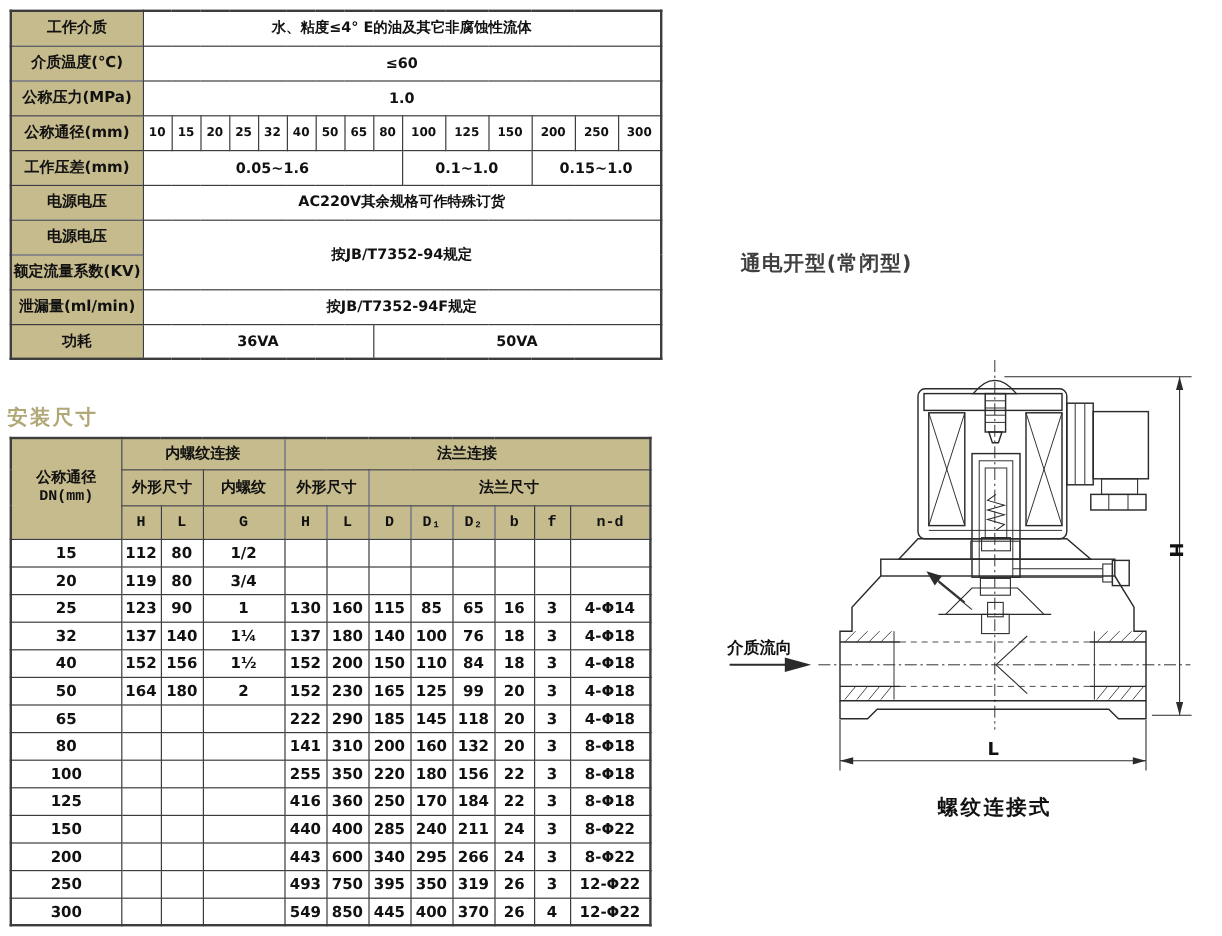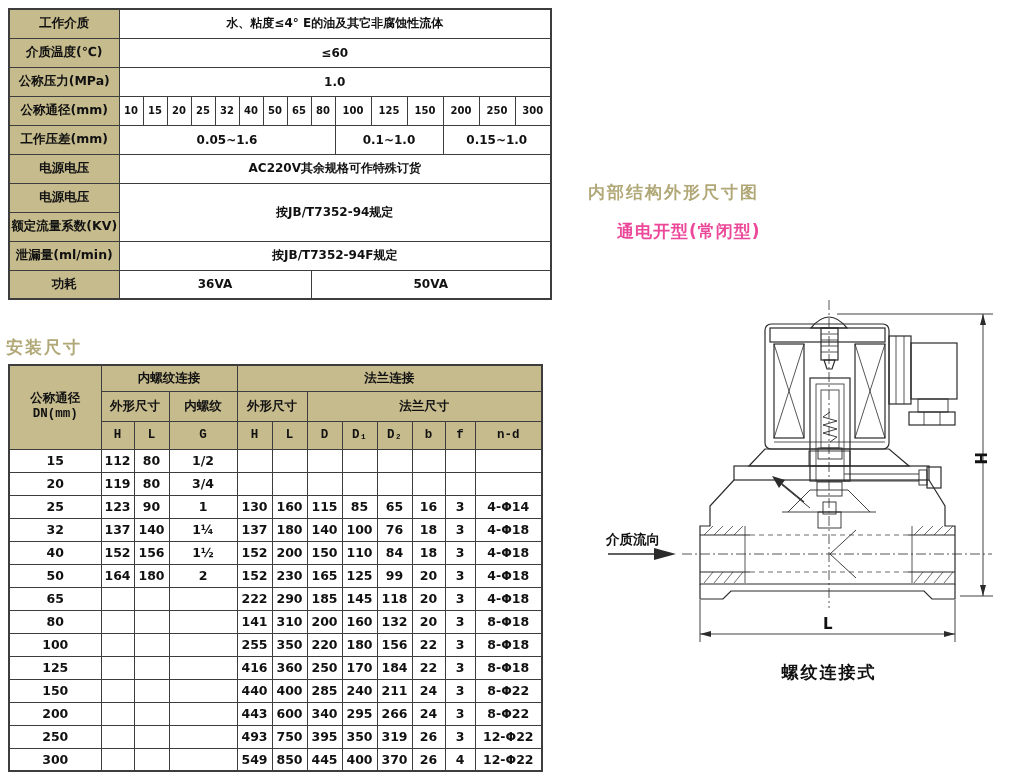--- a/index.html
+++ b/index.html
@@ -19,21 +19,21 @@
   .spec td { font-size:12px; }
   .spec .c-label { width:110px; } .spec .c-s { width:24px; } .spec .c-m { width:36px; }
   .spec td.dia { font-size:10px; padding:0; }
 
   
   .sec-title { position:absolute; font-size:17px; font-weight:bold;
                color:#b1a878; letter-spacing:2px; }
   .install-title { left:6px; top:336px; }
   .right-title  { left:588px; top:181px; }
   .right-subtitle { position:absolute; left:617px; top:208px; font-size:17px;
-                    font-weight:bold; color:#ec4899; letter-spacing:1px;margin-top:12px; }
+                    font-weight:bold; color:#404040; letter-spacing:1px; }
 
   
   .install { position:absolute; left:8px; top:364px; border:2px solid #3d3d3d; }
   .install th { font-size:12.5px;font-family:Liberation Mono, monospace; }
   .install th.dn { white-space:pre-line; line-height:1.25;margin-left:23px; }
   .install thead tr:nth-child(1) { height:26px; }
   .install thead tr:nth-child(2) { height:30px; }
   .install thead tr:nth-child(3) { height:28px; }
   .install tbody tr { height:23px; }
   .install td { font-size:12.5px; }
@@ -366,21 +366,20 @@
           <td>445</td>
           <td>400</td>
           <td>370</td>
           <td>26</td>
           <td>4</td>
           <td>12-Φ22</td>
         </tr>
       </tbody>
   </table>
 
-  <div class="sec-title right-title">内部结构外形尺寸图</div>
   <div class="right-subtitle">通电开型(常闭型)</div>
 
   <svg class="diagram" width="420" height="404" viewBox="0 0 420 404">
     <g fill="none" stroke="#2b2b2b" stroke-width="1.2">
 
       <line x1="237" y1="14" x2="237" y2="322" stroke-width="0.8" stroke-dasharray="10 3 2 3"></line>
       <line x1="90" y1="268" x2="400" y2="268" stroke-width="0.8" stroke-dasharray="10 3 2 3"></line>
 
       <g>
         <path d="M219,42 Q237,20 255,42 Z"></path>

